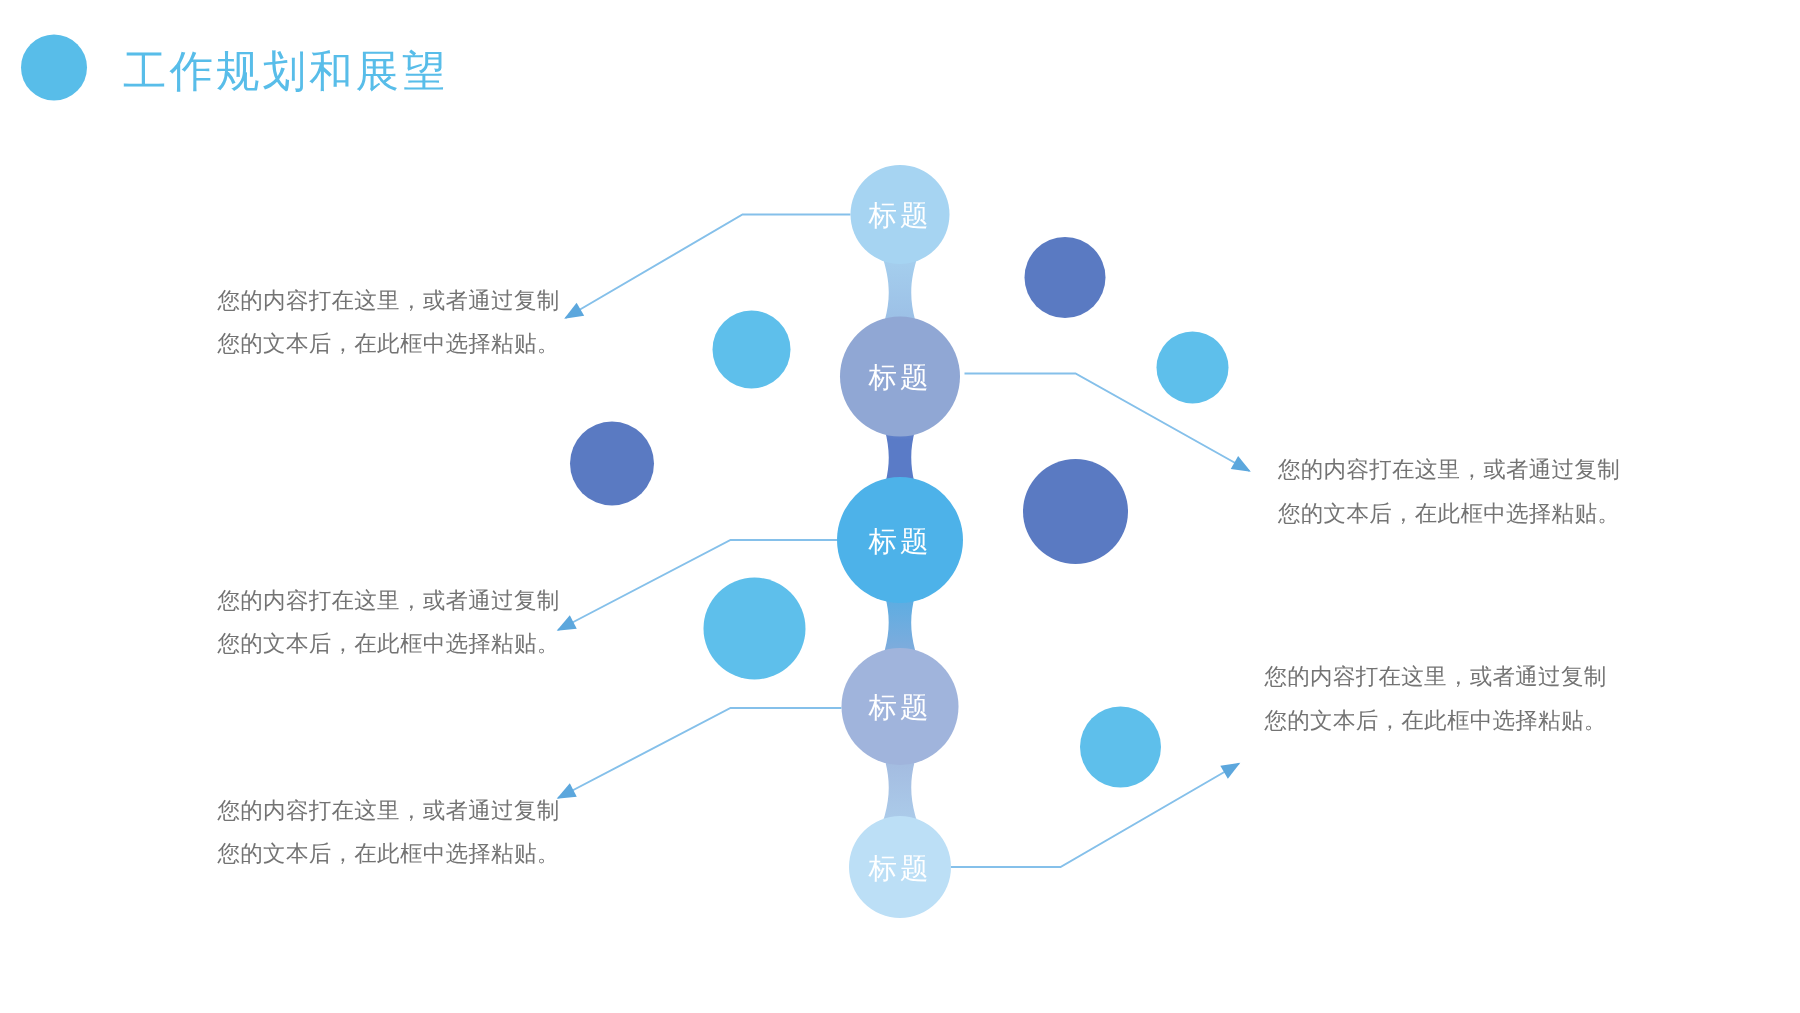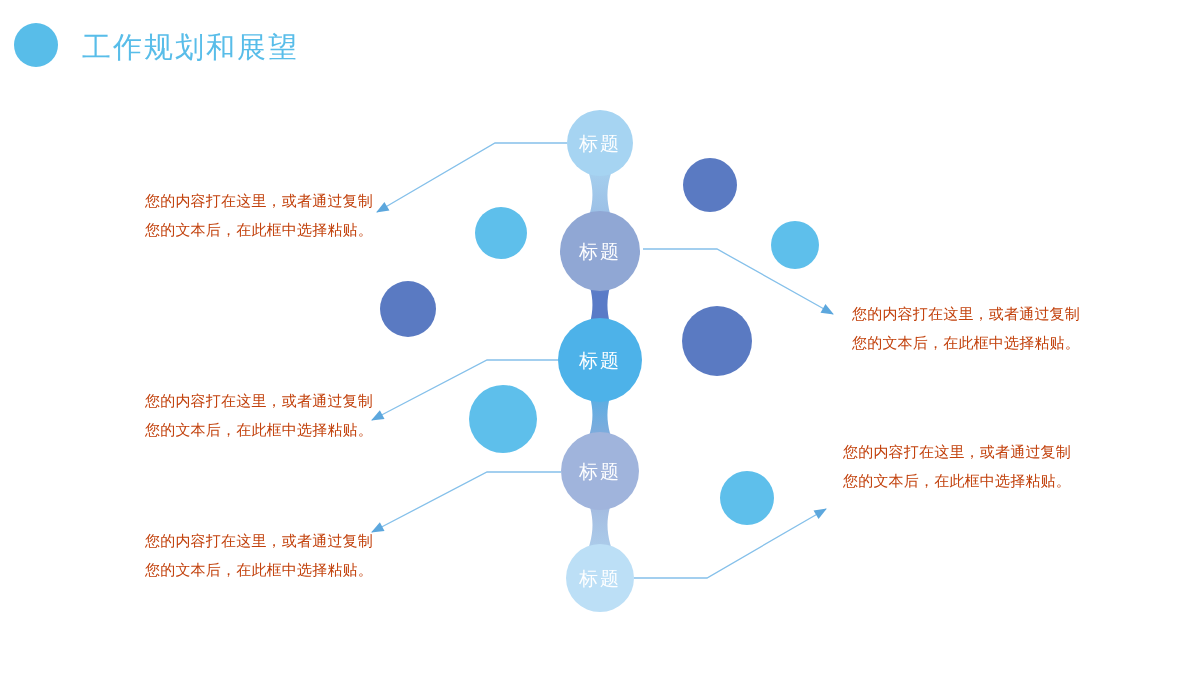--- a/index.html
+++ b/index.html
@@ -34,21 +34,21 @@
   }
   svg.diagram {
     position: absolute; left: 0; top: 0;
     width: 1200px; height: 675px;
   }
   .callout {
     position: absolute;
     width: 260px;
     font-size: 15px;
     line-height: 29px;
-    color: #c2410c;
+    color: #737373;
     letter-spacing: 0.2px;
   }
   .callout span { display: block; white-space: nowrap; }
   .co-1 { left: 145px; top: 186px; }
   .co-2 { left: 852px; top: 299px; }
   .co-3 { left: 145px; top: 386px; }
   .co-4 { left: 145px; top: 526px; }
   .co-5 { left: 843px; top: 437px; }
   .chain-label {
     font-size: 19px;

